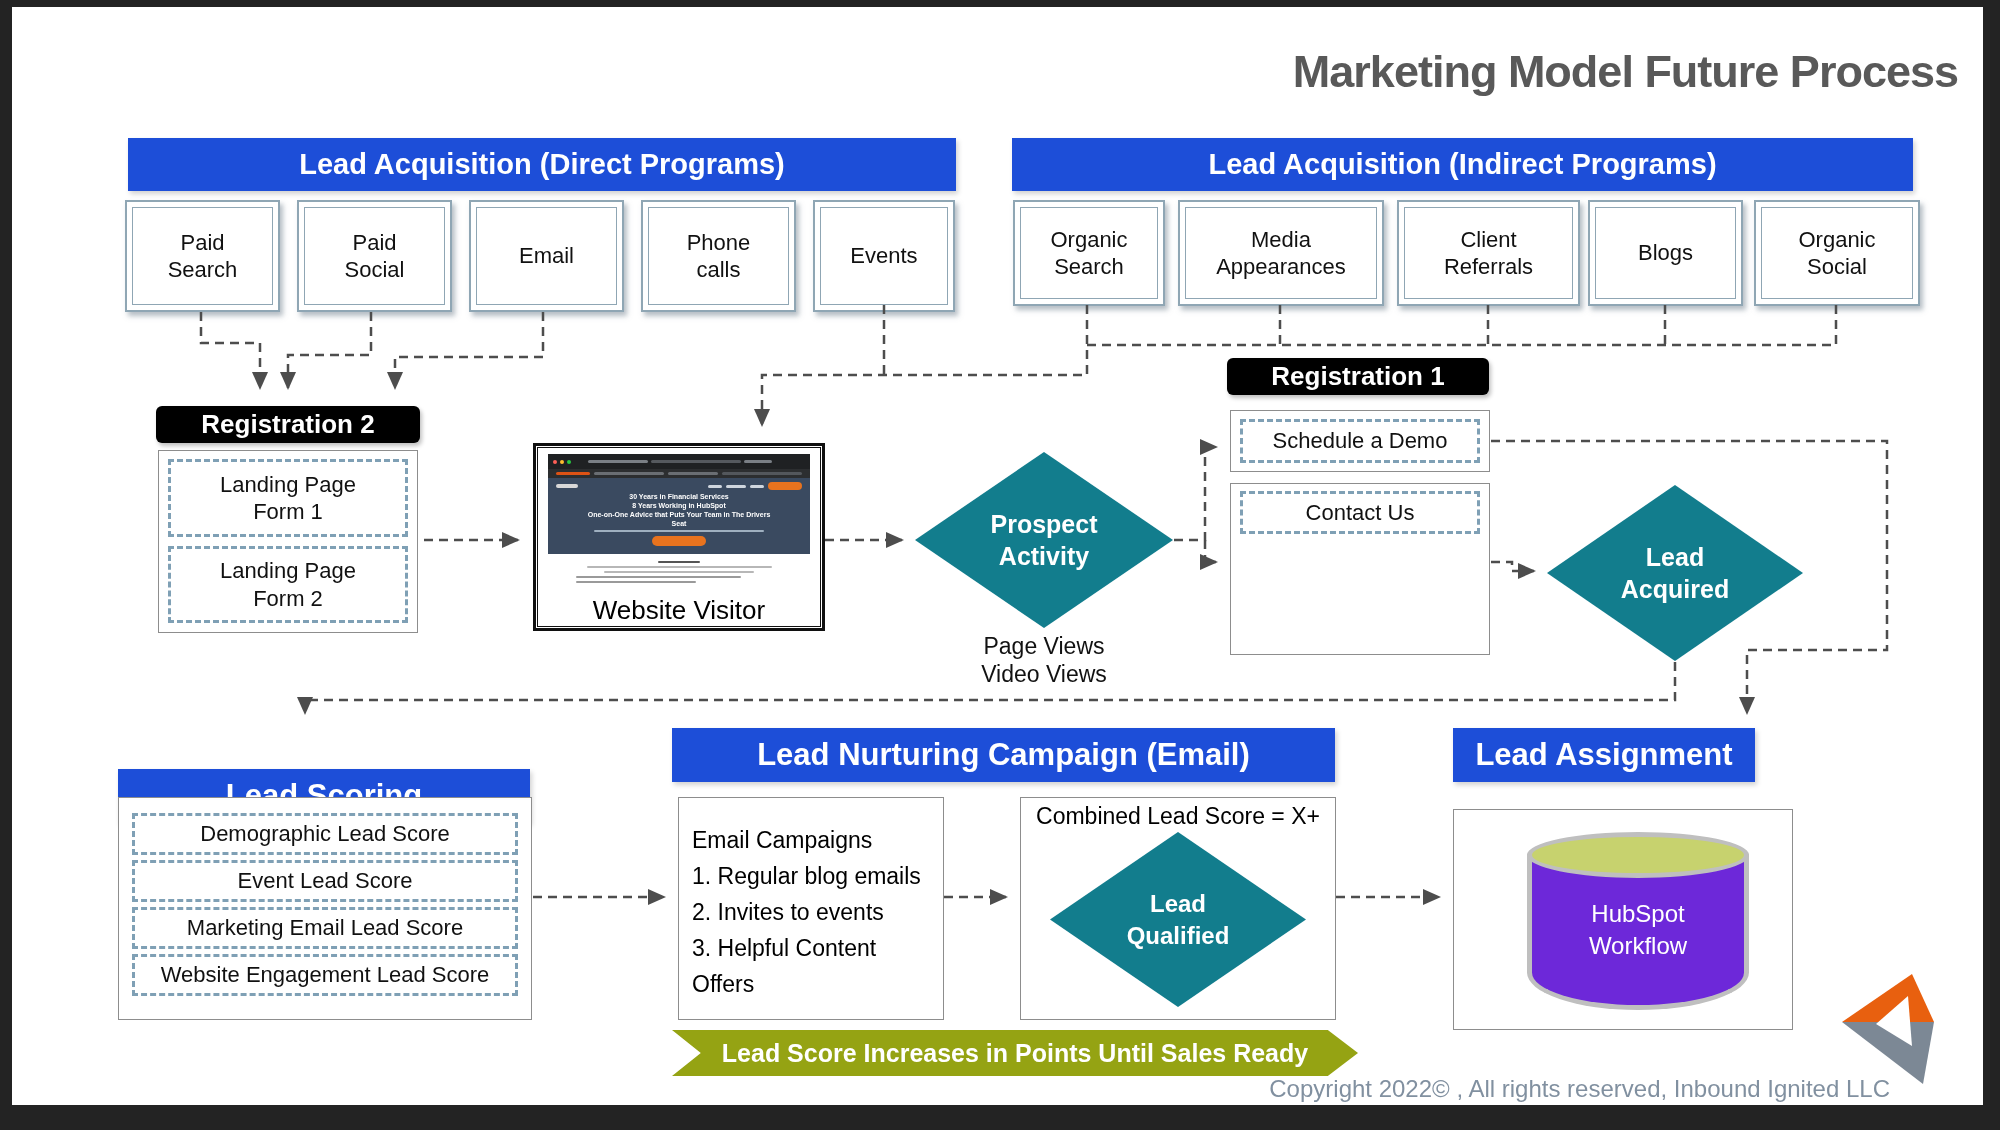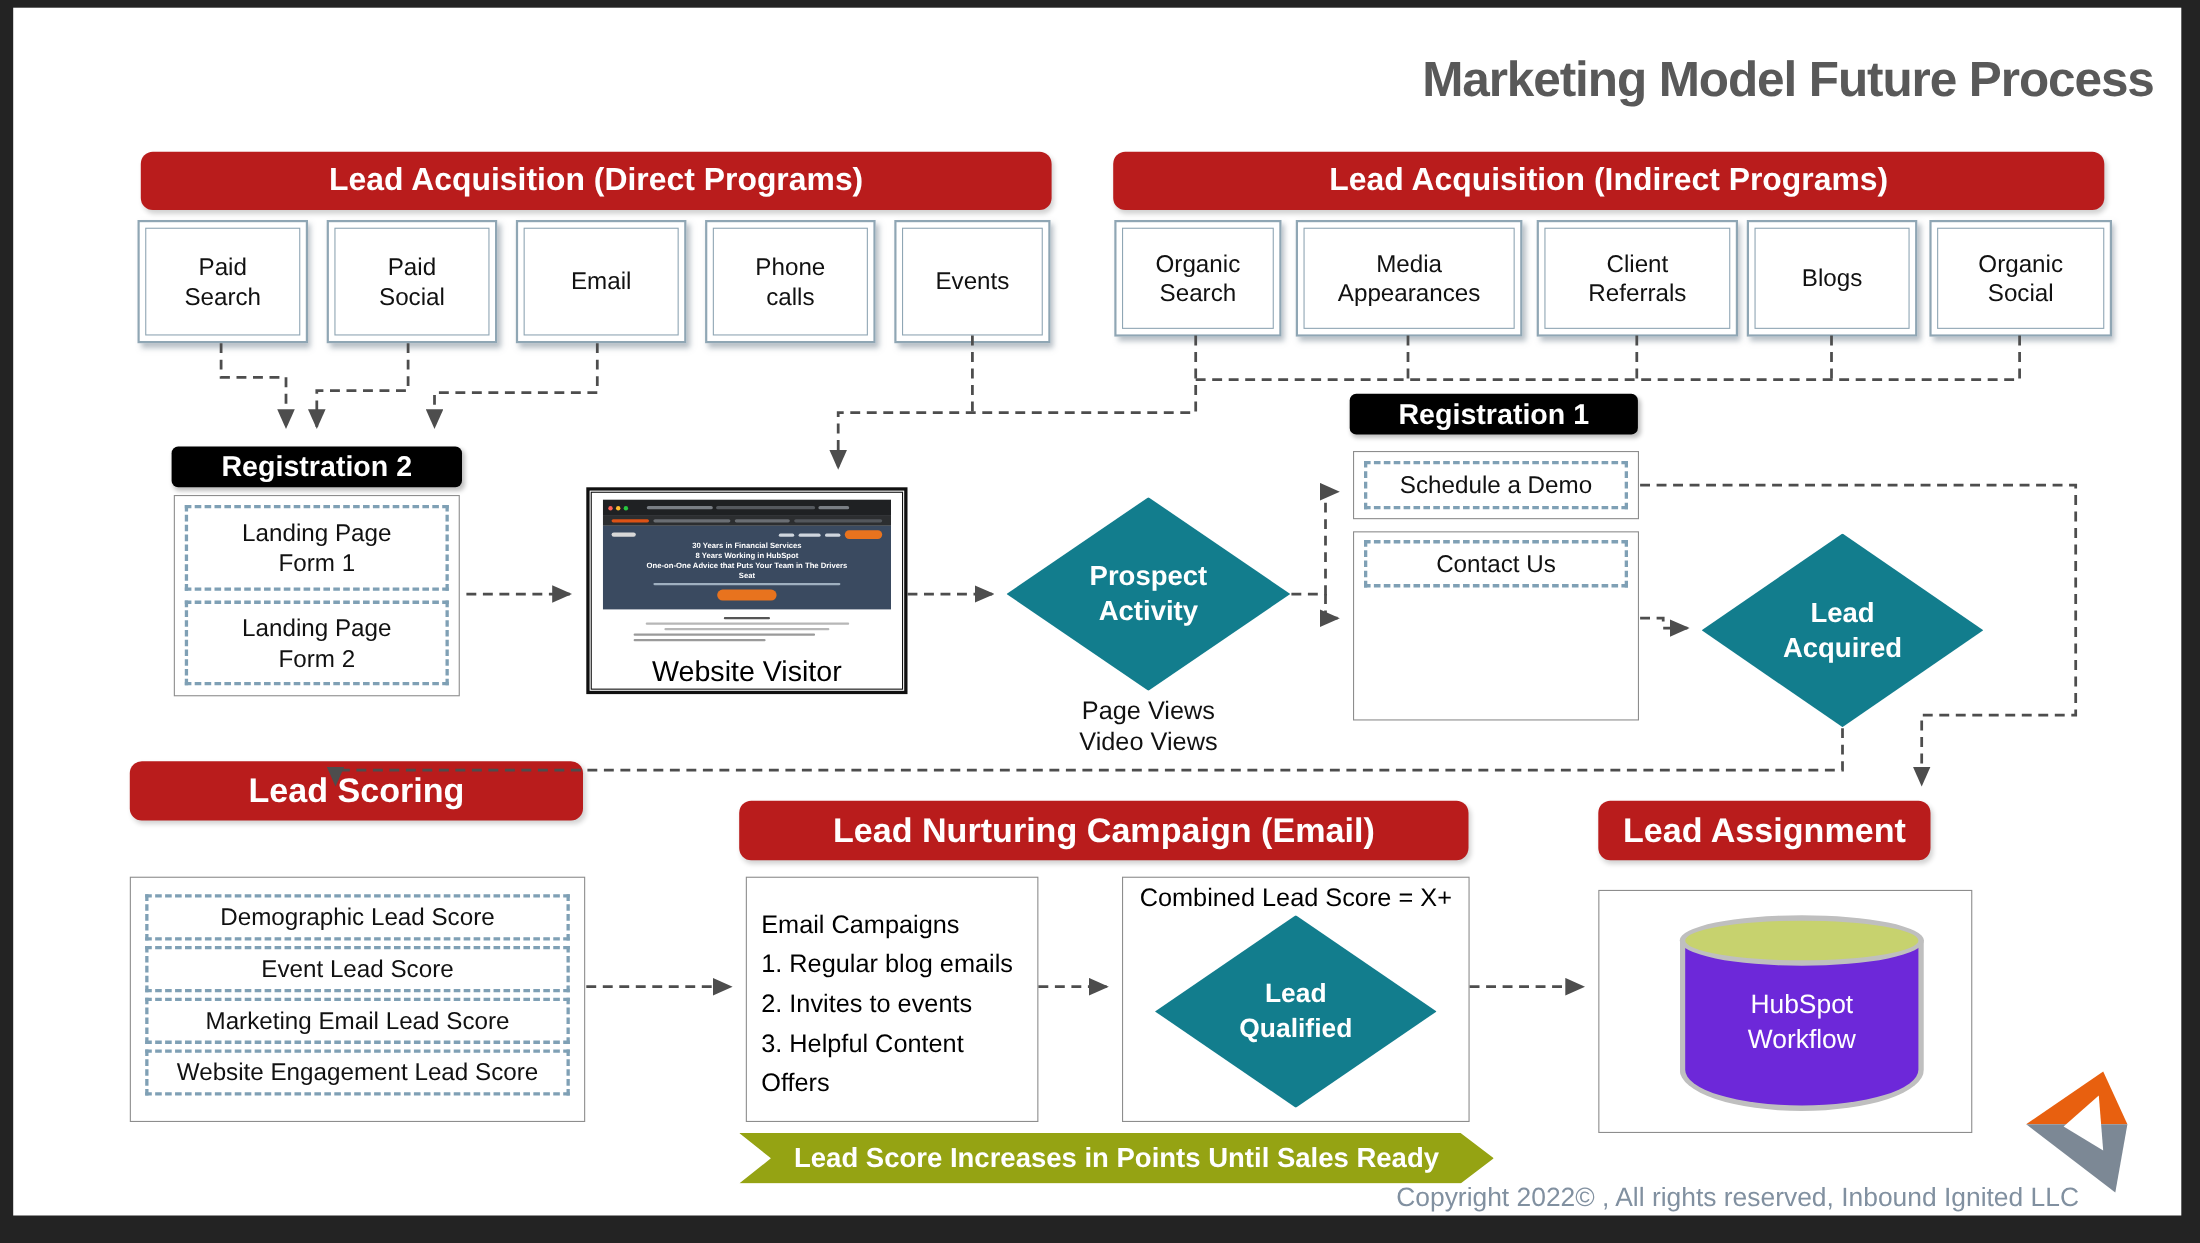--- a/index.html
+++ b/index.html
@@ -11,24 +11,23 @@
   }
   .canvas { position:absolute; left:12px; top:7px; width:1971px; height:1098px; background:#ffffff; }
   .abs { position:absolute; }
 
   .page-title {
     position:absolute; left:1050px; top:46px; width:908px;
     text-align:right; font-size:45px; font-weight:bold; color:#595959; letter-spacing:-1px;
   }
 
   .orange-bar {
-    position:absolute; background:#b91c1c; color:#fff; font-weight:bold;
+    position:absolute; background:#1d4ed8; color:#fff; font-weight:bold;
     display:flex; align-items:center; justify-content:center;
     box-shadow:2px 3px 5px rgba(0,0,0,.18);
-    border-radius:11px;
   }
   .orange-bar.top { font-size:29px; }
   .orange-bar.low { font-size:31px; }
 
   .pbox {
     position:absolute; background:#fff; border:2px solid #8FA6B4; padding:5px;
     box-shadow:3px 4px 5px rgba(110,125,140,.5);
   }
   .pbox-inner {
     width:100%; height:100%; border:1px solid #8FA6B4;
@@ -239,21 +238,21 @@
 
   <div class="gray-head" style="left:1227px; top:358px; width:262px; height:37px;">Registration 1</div>
   <div class="plainbox" style="left:1230px; top:410px; width:260px; height:62px;"></div>
   <div class="dashedbox" style="left:1240px; top:419px; width:240px; height:44px;">Schedule a Demo</div>
   <div class="plainbox" style="left:1230px; top:483px; width:260px; height:172px;"></div>
   <div class="dashedbox" style="left:1240px; top:491px; width:240px; height:43px;">Contact Us</div>
 
   <div class="diamond" style="left:1547px; top:485px; width:256px; height:176px;">Lead
 Acquired</div>
 
-  <div class="orange-bar low" style="left:118px; top:692px; width:412px; height:54px;">Lead Scoring</div>
+  <div class="orange-bar low" style="left:118px; top:769px; width:412px; height:54px;">Lead Scoring</div>
   <div class="plainbox" style="left:118px; top:797px; width:414px; height:223px;"></div>
   <div class="listitem" style="left:132px; top:813px; width:386px; height:42px;">Demographic Lead Score</div>
   <div class="listitem" style="left:132px; top:907px; width:386px; height:42px;">Marketing Email Lead Score</div>
   <div class="listitem" style="left:132px; top:860px; width:386px; height:42px;">Event Lead Score</div>
   <div class="listitem" style="left:132px; top:954px; width:386px; height:42px;">Website Engagement Lead Score</div>
 
   <div class="orange-bar low" style="left:672px; top:728px; width:663px; height:54px;">Lead Nurturing Campaign (Email)</div>
   <div class="plainbox" style="left:678px; top:797px; width:266px; height:223px;"></div>
   <div class="nurture-lines" style="left:692px; top:822px; width:244px;">
     <div>Email Campaigns</div>

